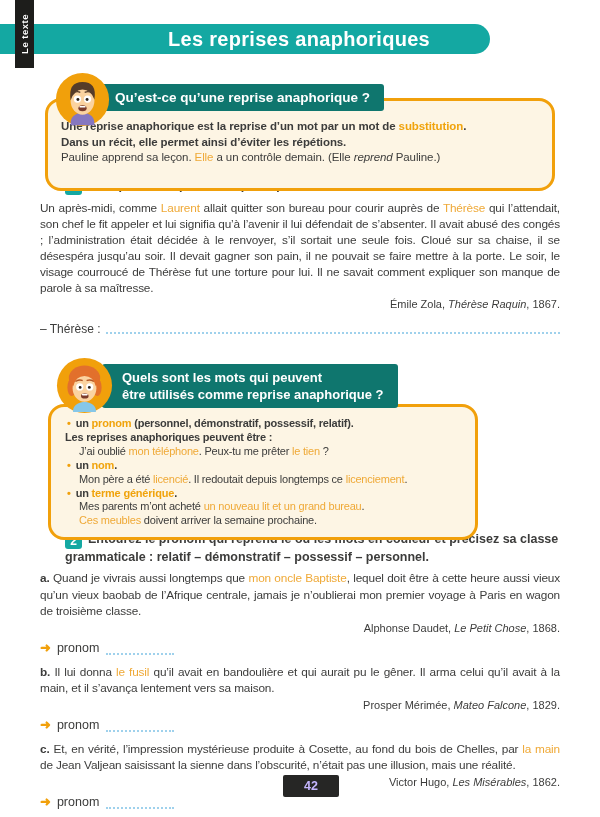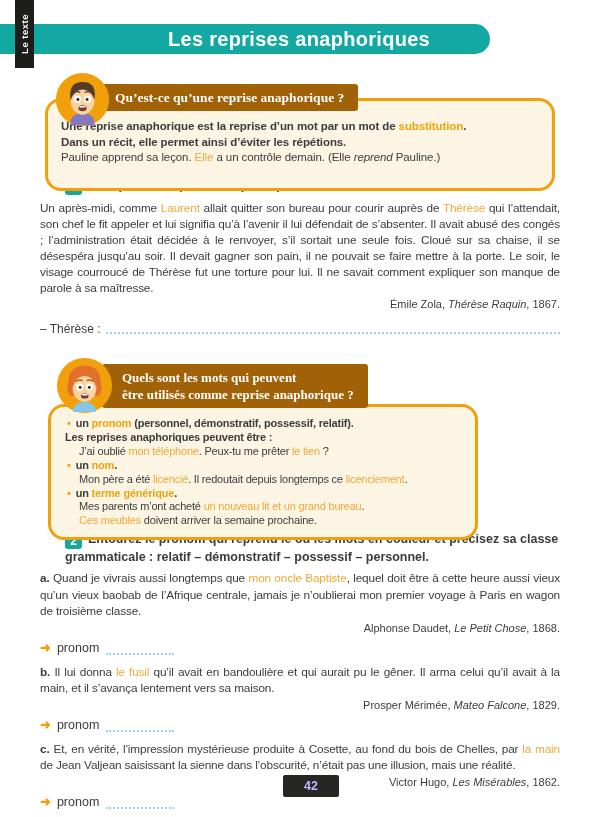--- a/index.html
+++ b/index.html
@@ -23,22 +23,22 @@
     writing-mode:vertical-rl;transform:rotate(180deg);white-space:nowrap;
   }
   
   .qblock{position:absolute;}
   #q1{left:45px;top:72px;width:510px;}
   #q2{left:48px;top:356px;width:430px;}
   .face{position:absolute;z-index:3;}
   #q1 .face{left:10px;top:0;width:55px;height:55px;}
   #q2 .face{left:8px;top:1px;width:57px;height:57px;}
   .qlabel{
-    position:absolute;background:#a16207;color:#fff;font-weight:bold;z-index:2;
-    border-radius:3px;padding:5px 14px 5px 20px;font-size:13.5px;line-height:17px;font-family:Liberation Serif, serif;
+    position:absolute;background:#0f766e;color:#fff;font-weight:bold;z-index:2;
+    border-radius:3px;padding:5px 14px 5px 20px;font-size:13.5px;line-height:17px;
   }
   #q1 .qlabel{left:50px;top:12px;}
   #q2 .qlabel{left:54px;top:8px;font-size:13px;}
   .qbox{
     position:relative;background:#fdf5e4;border:3.5px solid #f1a00b;border-radius:16px;
     box-sizing:border-box;z-index:1;
   }
   #q1 .qbox{margin-top:26px;width:510px;padding:18px 13px 22px 13px;font-size:11.5px;line-height:15.5px;letter-spacing:-.1px;}
   #q2 .qbox{margin-top:48px;width:430px;padding:10px 9px 9px 14px;font-size:11px;line-height:13.9px;letter-spacing:-.2px;}
   .qbox .line{margin:0;}

